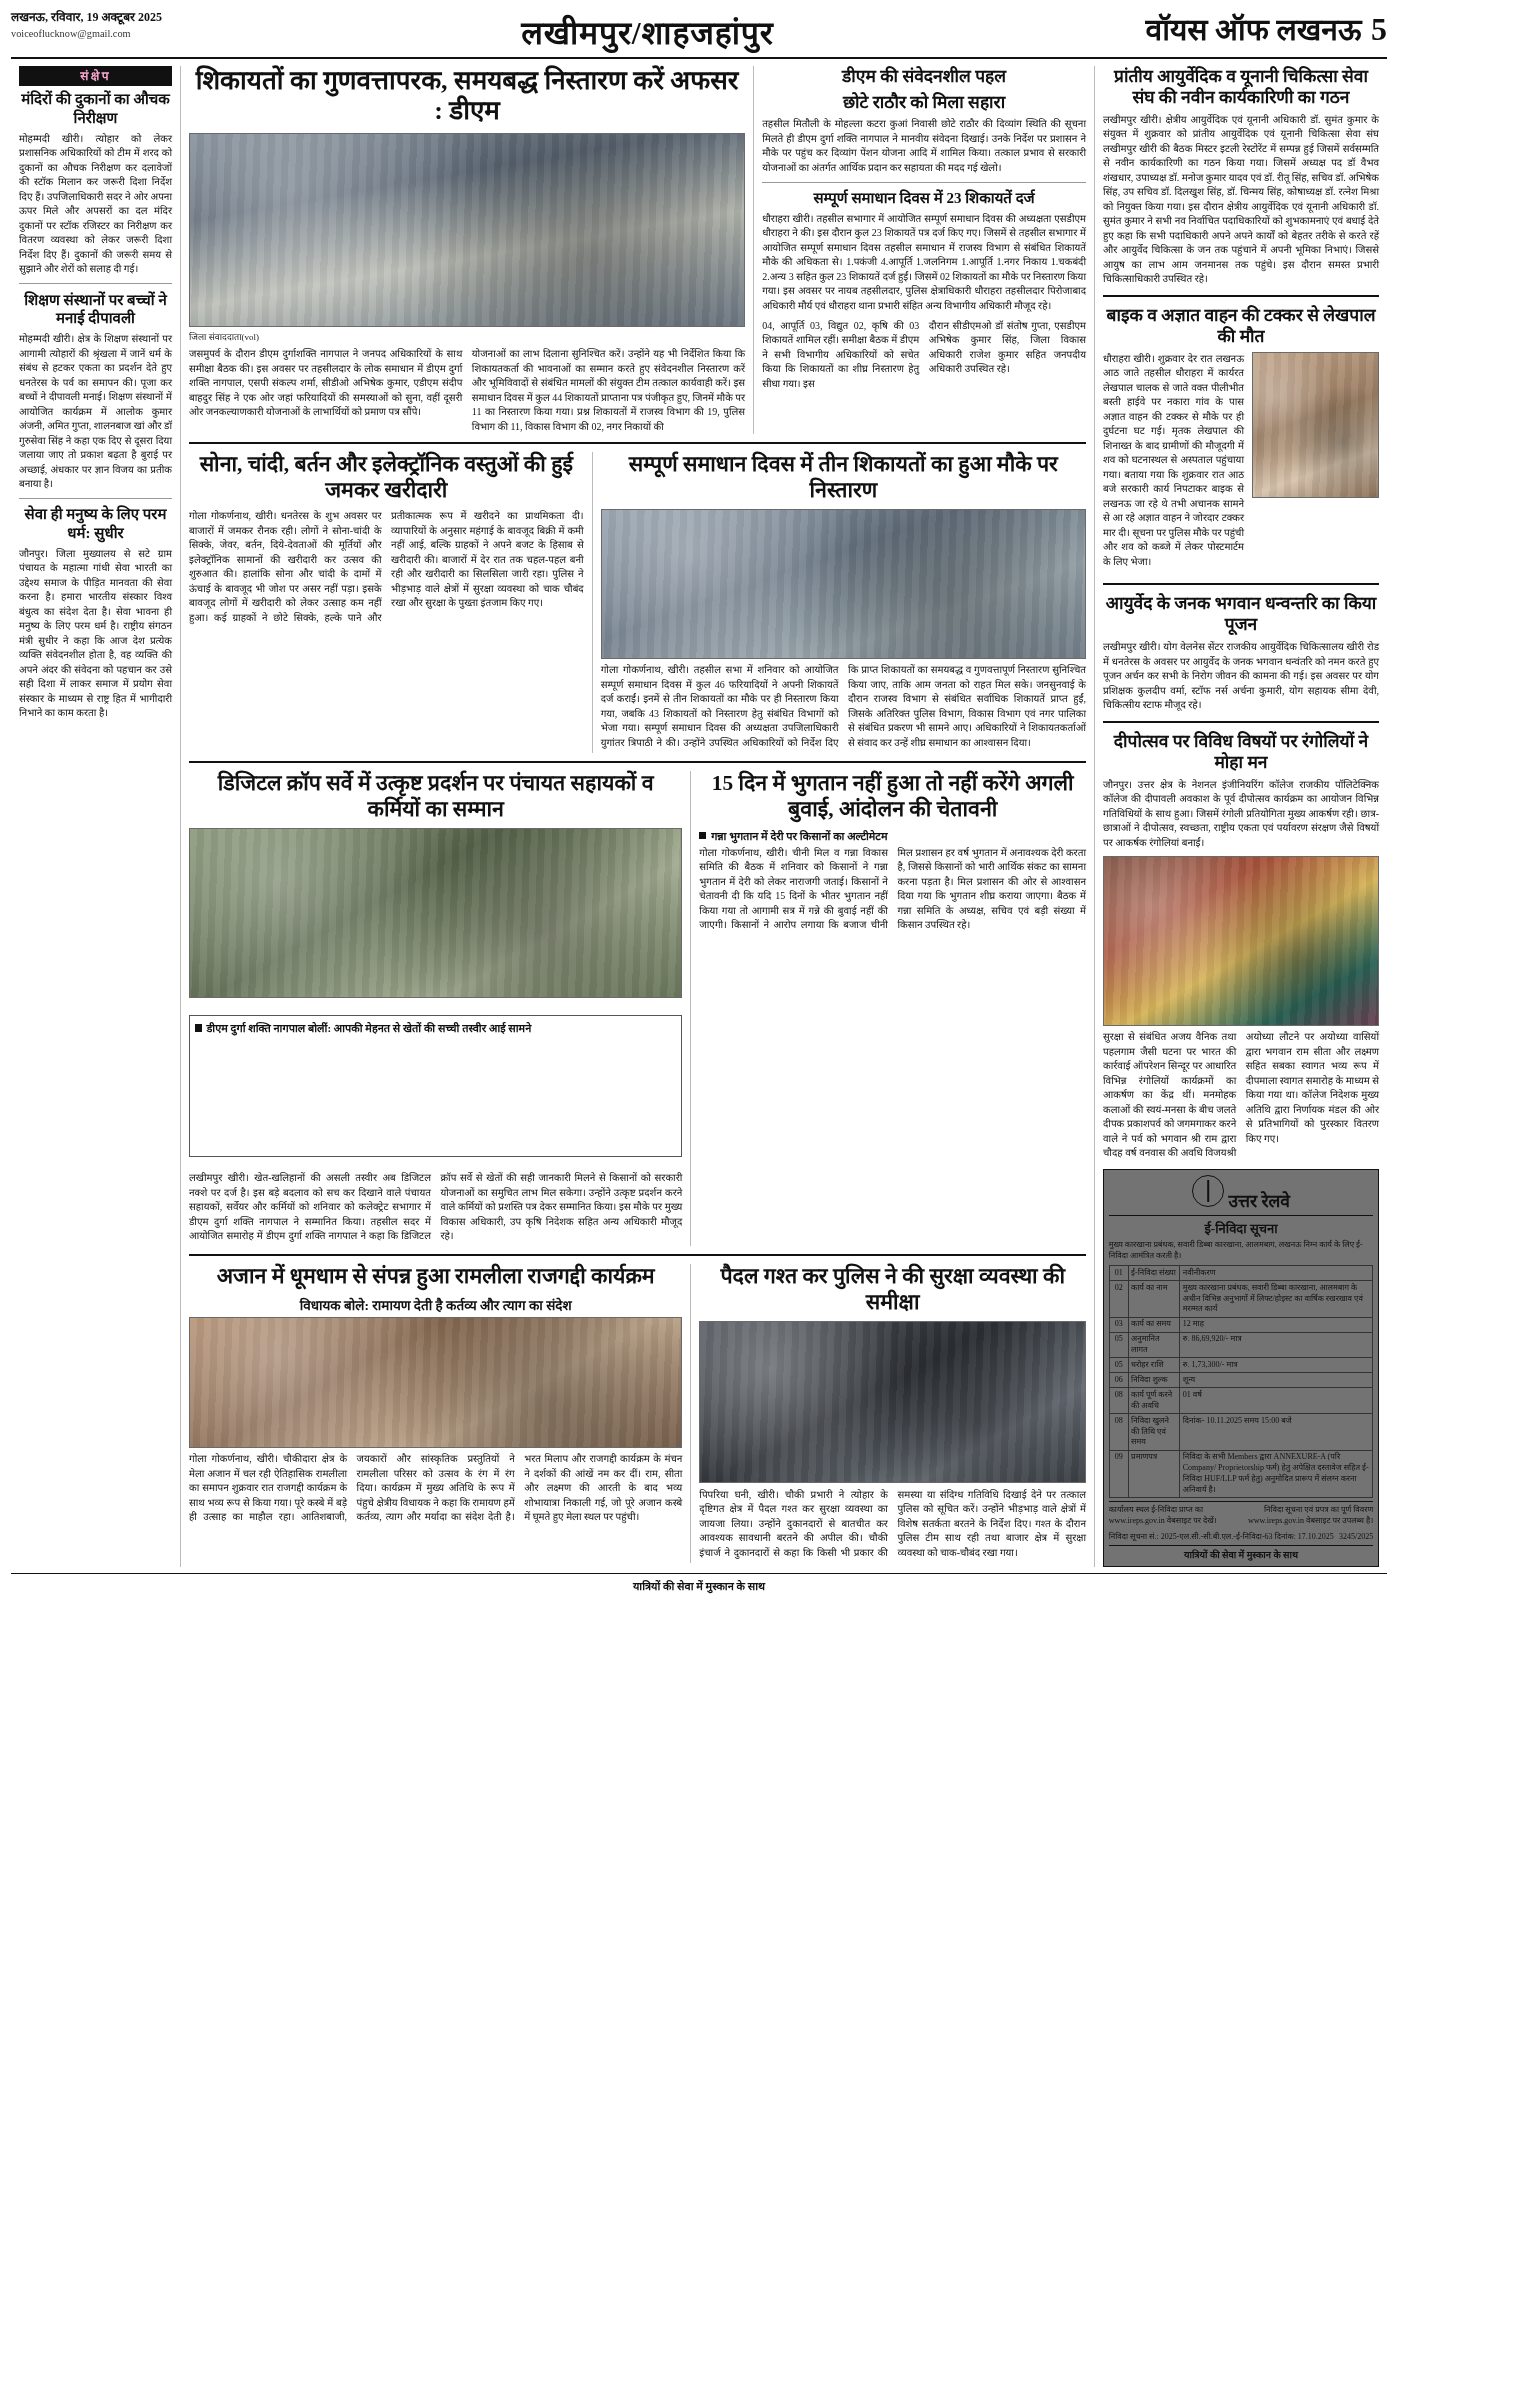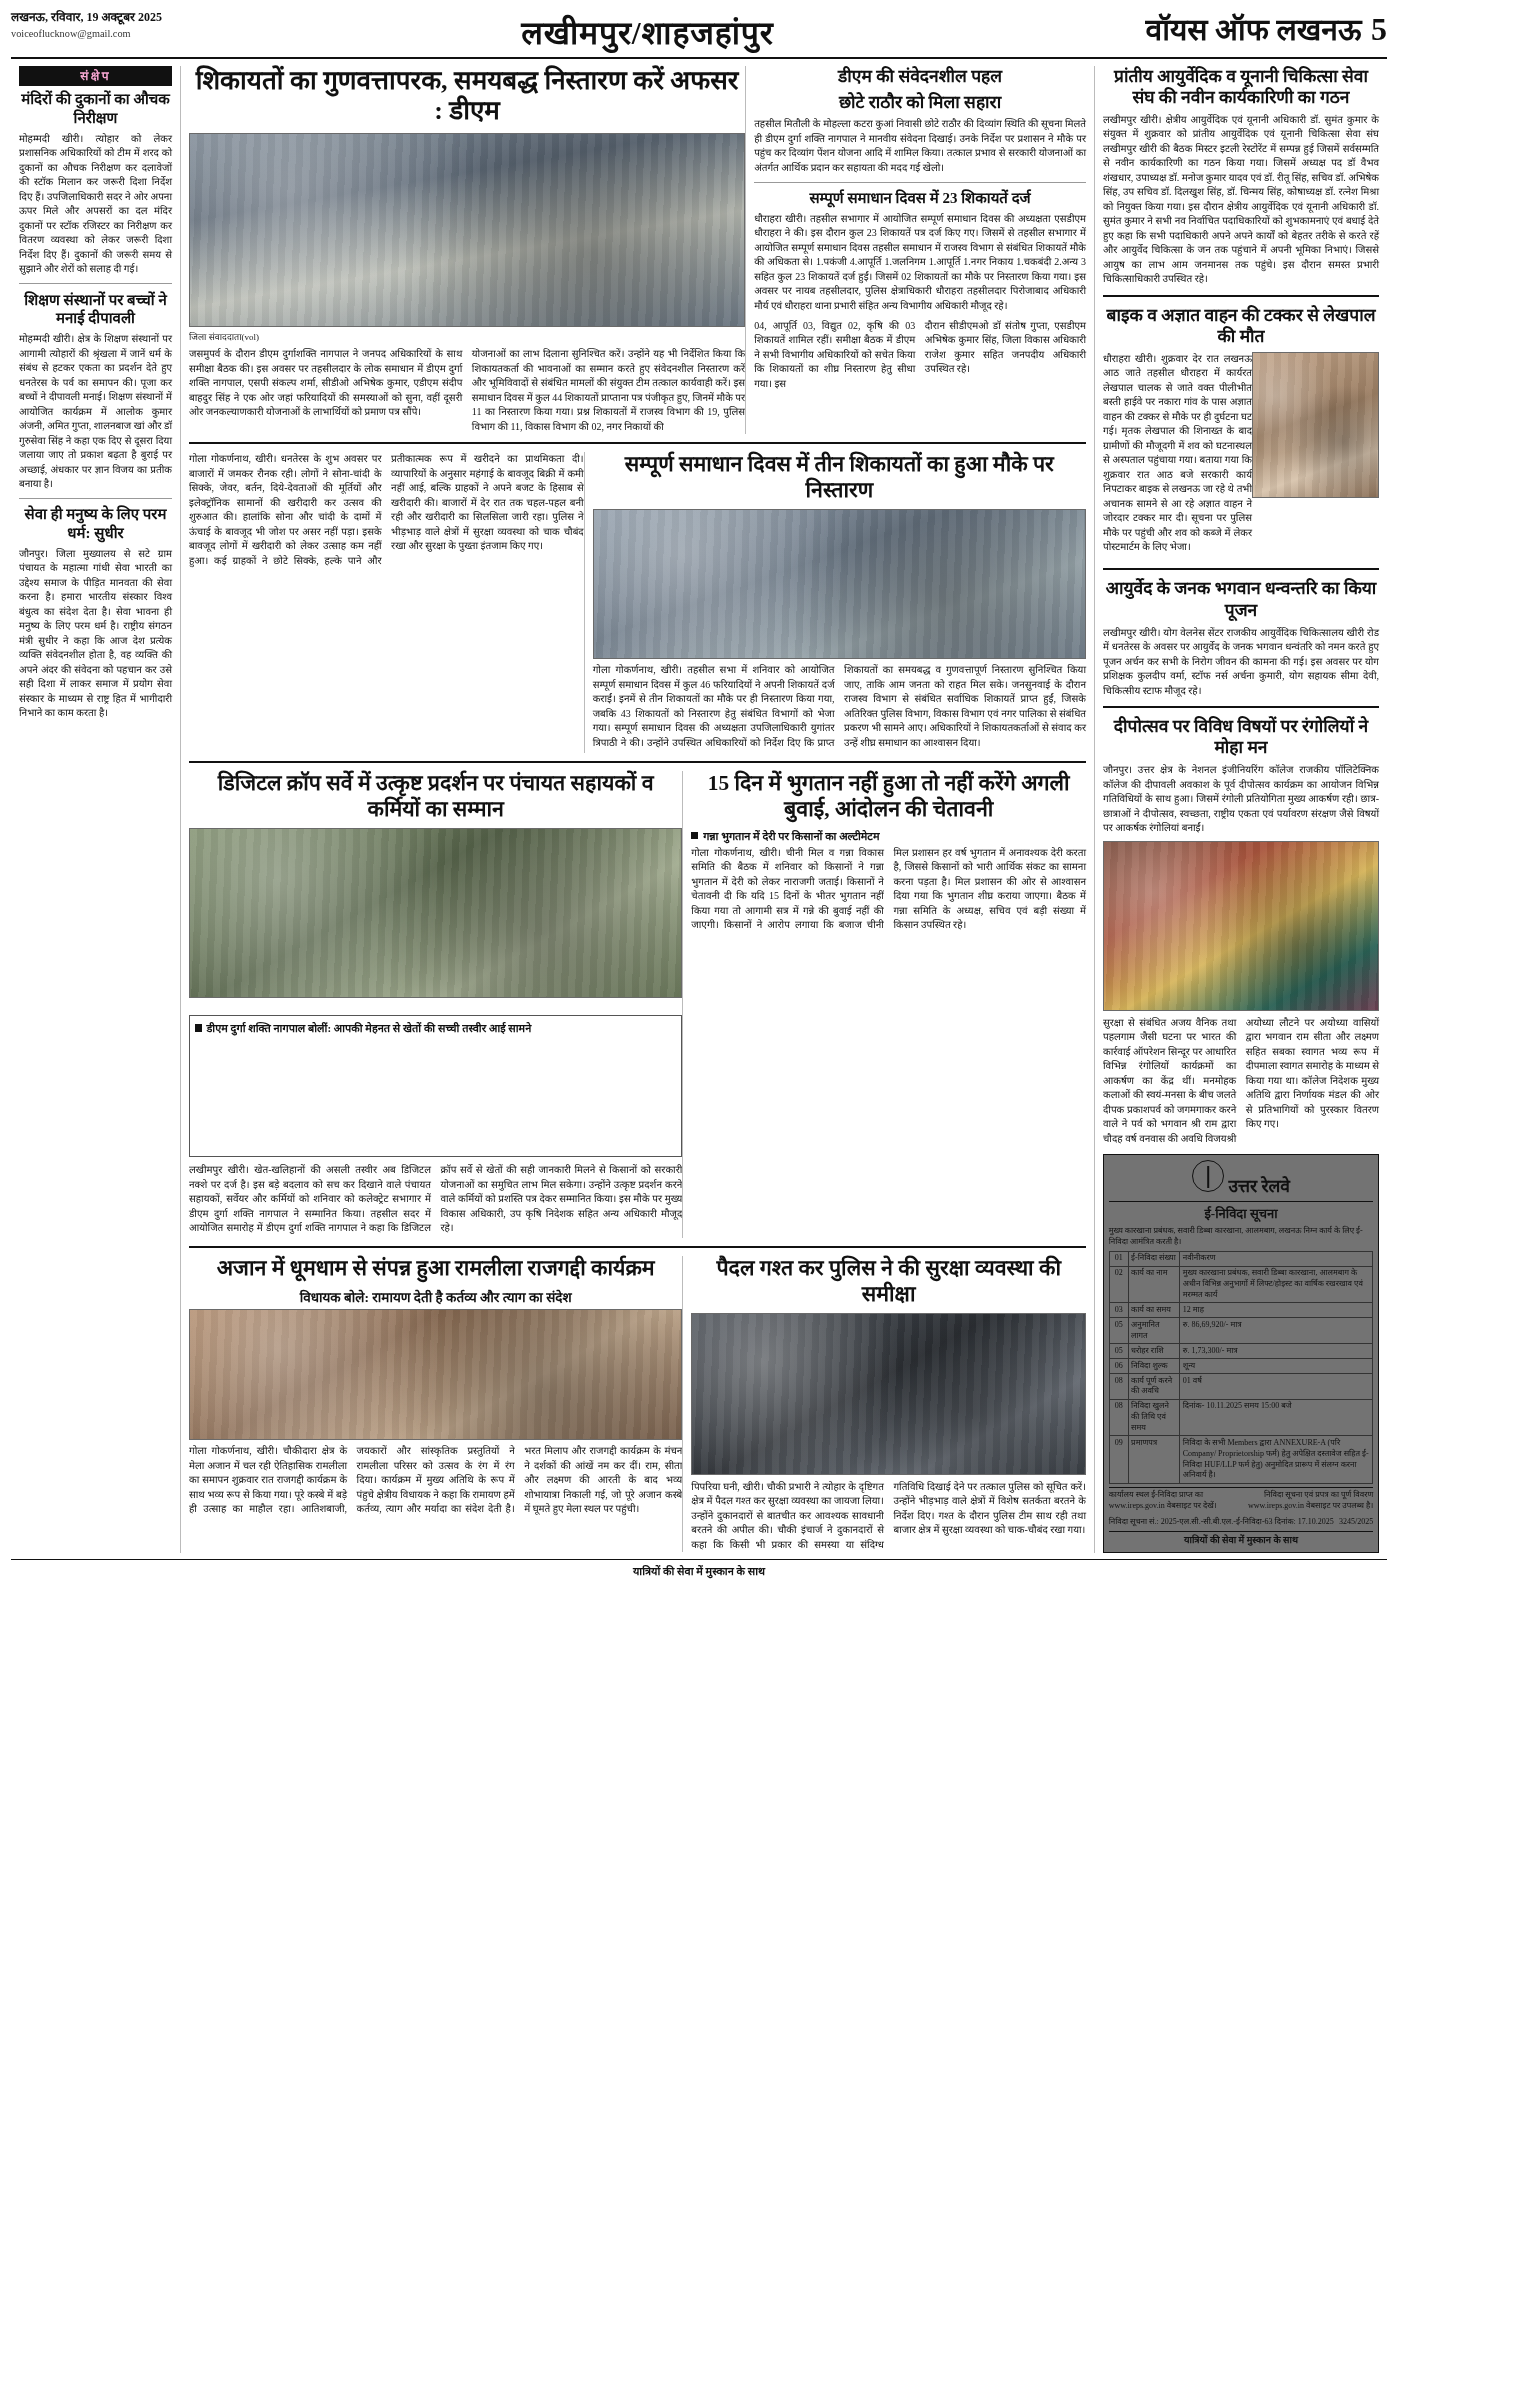--- a/index.html
+++ b/index.html
@@ -189,21 +189,21 @@
   }
   .sq { width: 7.1px; height: 7.1px; background: #111; margin-top: 4px; flex: 0 0 auto; }
   .footer-note {
     text-align: center;
     font-size: 11px;
     font-weight: bold;
     border-top: 1.6px solid #111;
     margin-top: 6.3px;
     padding-top: 3.2px;
   }
-  .flexrow { display: flex; gap: 0; }
+  .flexrow { display: flex; gap: 8px; }
 </style>
 </head>
 <body>
 
 <div class="page">
 
   <div class="masthead">
     <div class="mast-left">
       <div class="dateline">लखनऊ, रविवार, 19 अक्टूबर 2025</div>
       <div class="email">voiceoflucknow@gmail.com</div>
@@ -254,20 +254,21 @@
             <p class="body">04, आपूर्ति 03, विद्युत 02, कृषि की 03 शिकायतें शामिल रहीं। समीक्षा बैठक में डीएम ने सभी विभागीय अधिकारियों को सचेत किया कि शिकायतों का शीघ्र निस्तारण हेतु सीधा गया। इस</p>
             <p class="body">दौरान सीडीएमओ डॉ संतोष गुप्ता, एसडीएम अभिषेक कुमार सिंह, जिला विकास अधिकारी राजेश कुमार सहित जनपदीय अधिकारी उपस्थित रहे।</p>
           </div>
         </div>
       </div>
 
       <div class="rule-thick"></div>
 
       <div class="flexrow">
         <div style="flex:0 0 44%;">
+          <h2 class="head-lg">सोना, चांदी, बर्तन और इलेक्ट्रॉनिक वस्तुओं की हुई जमकर खरीदारी</h2>
           <div class="cols2">
             <p class="body">गोला गोकर्णनाथ, खीरी। धनतेरस के शुभ अवसर पर बाजारों में जमकर रौनक रही। लोगों ने सोना-चांदी के सिक्के, जेवर, बर्तन, दिये-देवताओं की मूर्तियों और इलेक्ट्रॉनिक सामानों की खरीदारी कर उत्सव की शुरुआत की। हालांकि सोना और चांदी के दामों में ऊंचाई के बावजूद भी जोश पर असर नहीं पड़ा। इसके बावजूद लोगों में खरीदारी को लेकर उत्साह कम नहीं हुआ। कई ग्राहकों ने छोटे सिक्के, हल्के पाने और प्रतीकात्मक रूप में खरीदने का प्राथमिकता दी। व्यापारियों के अनुसार महंगाई के बावजूद बिक्री में कमी नहीं आई, बल्कि ग्राहकों ने अपने बजट के हिसाब से खरीदारी की। बाजारों में देर रात तक चहल-पहल बनी रही और खरीदारी का सिलसिला जारी रहा। पुलिस ने भीड़भाड़ वाले क्षेत्रों में सुरक्षा व्यवस्था को चाक चौबंद रखा और सुरक्षा के पुख्ता इंतजाम किए गए।</p>
           </div>
         </div>
         <div style="flex:1; border-left:0.8px solid #bbb; padding-left:8px;">
           <h2 class="head-lg">सम्पूर्ण समाधान दिवस में तीन शिकायतों का हुआ मौके पर निस्तारण</h2>
           <div class="photo" style="height:150px;"></div>
           <div class="cols2" style="margin-top:4px;">
             <p class="body">गोला गोकर्णनाथ, खीरी। तहसील सभा में शनिवार को आयोजित सम्पूर्ण समाधान दिवस में कुल 46 फरियादियों ने अपनी शिकायतें दर्ज कराईं। इनमें से तीन शिकायतों का मौके पर ही निस्तारण किया गया, जबकि 43 शिकायतों को निस्तारण हेतु संबंधित विभागों को भेजा गया। सम्पूर्ण समाधान दिवस की अध्यक्षता उपजिलाधिकारी युगांतर त्रिपाठी ने की। उन्होंने उपस्थित अधिकारियों को निर्देश दिए कि प्राप्त शिकायतों का समयबद्ध व गुणवत्तापूर्ण निस्तारण सुनिश्चित किया जाए, ताकि आम जनता को राहत मिल सके। जनसुनवाई के दौरान राजस्व विभाग से संबंधित सर्वाधिक शिकायतें प्राप्त हुईं, जिसके अतिरिक्त पुलिस विभाग, विकास विभाग एवं नगर पालिका से संबंधित प्रकरण भी सामने आए। अधिकारियों ने शिकायतकर्ताओं से संवाद कर उन्हें शीघ्र समाधान का आश्वासन दिया।</p>
           </div>

